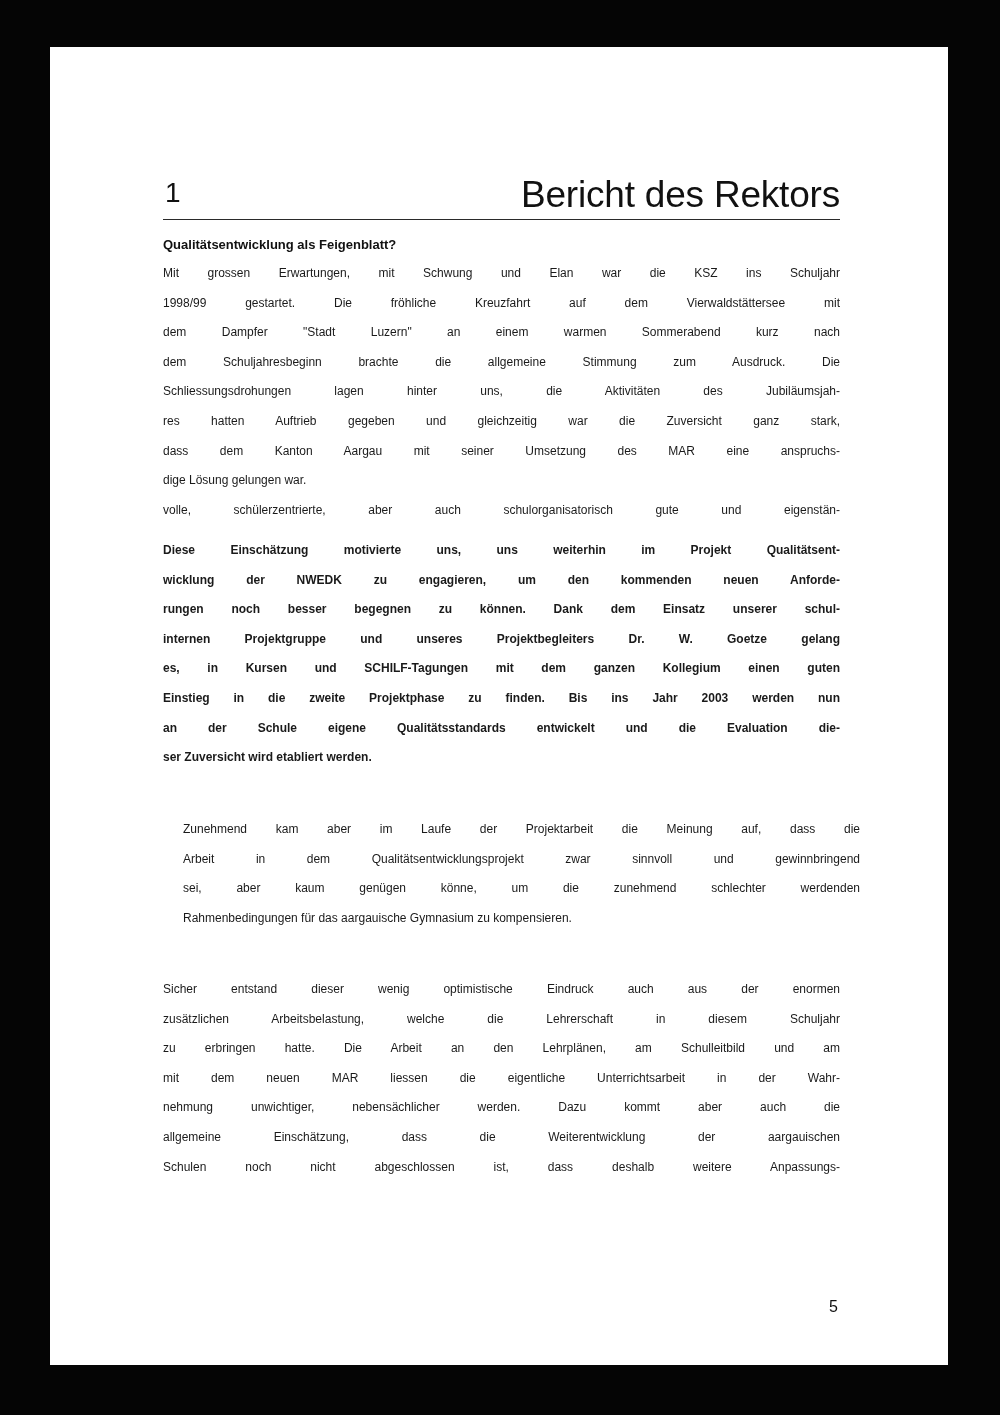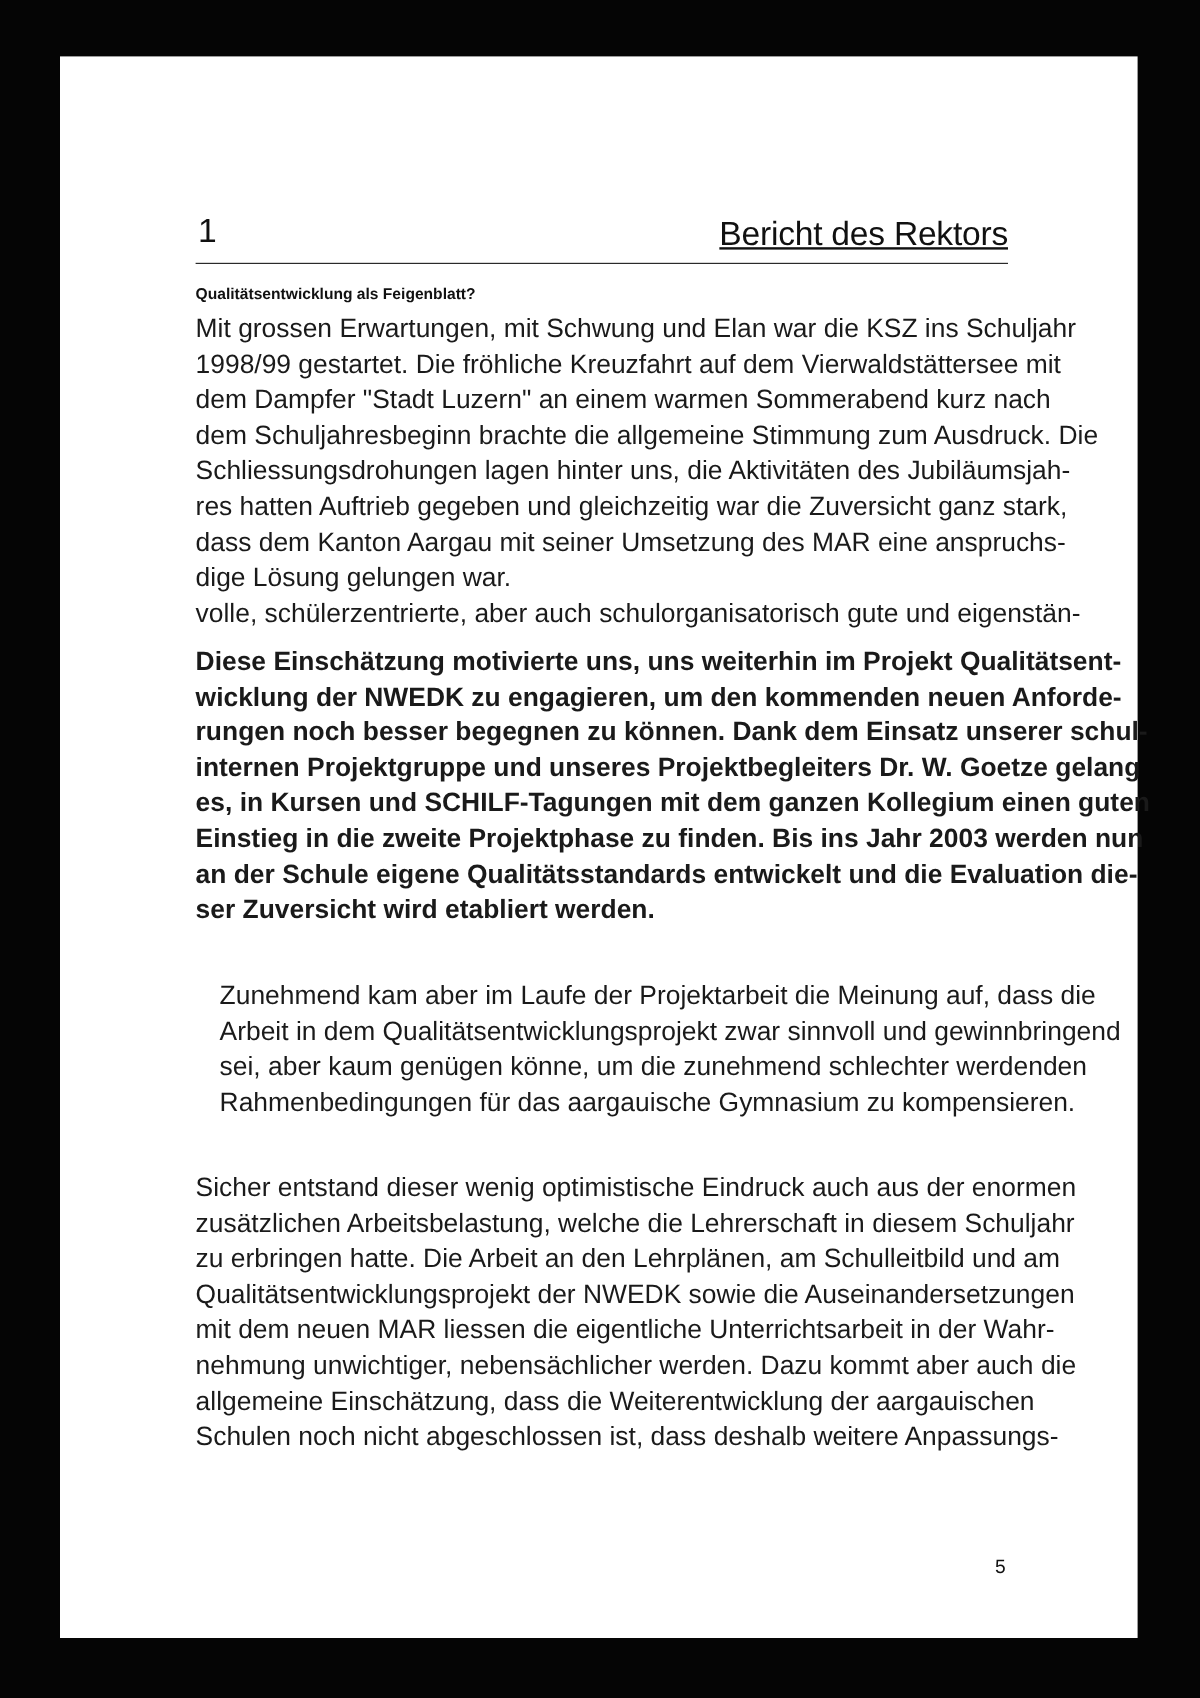--- a/index.html
+++ b/index.html
@@ -35,41 +35,40 @@
       left: 2px;
       top: 6px;
       font-size: 28px;
       color: #111;
       line-height: 32px;
     }
     .chapter-title {
       position: absolute;
       right: 0;
       top: 8px;
-      font-size: 28px;
+      font-size: 37px;
       color: #111;
       line-height: 32px;
       letter-spacing: -0.2px;
-      text-decoration: underline;
     }
     .section-heading {
       position: absolute;
       left: 113px;
       top: 186px;
       font-size: 13px;
       font-weight: bold;
       color: #111;
       line-height: 24px;
     }
     .para {
       position: absolute;
       left: 113px;
       width: 677px;
       margin: 0;
-      font-size: 22px;
+      font-size: 12px;
       line-height: 29.6px;
       color: #1a1a1a;
       text-align: justify;
       hyphens: manual;
     }
     .para .line {
       display: block;
       text-align: justify;
       text-align-last: justify;
       white-space: nowrap;
@@ -124,21 +123,20 @@
     <span class="line">Zunehmend kam aber im Laufe der Projektarbeit die Meinung auf, dass die</span>
     <span class="line">Arbeit in dem Qualitätsentwicklungsprojekt zwar sinnvoll und gewinnbringend</span>
     <span class="line">sei, aber kaum genügen könne, um die zunehmend schlechter werdenden</span>
     <span class="line last">Rahmenbedingungen für das aargauische Gymnasium zu kompensieren.</span>
   </p>
 
   <p class="para" style="top:928px;">
     <span class="line">Sicher entstand dieser wenig optimistische Eindruck auch aus der enormen</span>
     <span class="line">zusätzlichen Arbeitsbelastung, welche die Lehrerschaft in diesem Schuljahr</span>
     <span class="line">zu erbringen hatte. Die Arbeit an den Lehrplänen, am Schulleitbild und am</span>
-    <span class="line">Qualitätsentwicklungsprojekt der NWEDK sowie die Auseinandersetzungen</span>
     <span class="line">mit dem neuen MAR liessen die eigentliche Unterrichtsarbeit in der Wahr-</span>
     <span class="line">nehmung unwichtiger, nebensächlicher werden. Dazu kommt aber auch die</span>
     <span class="line">allgemeine Einschätzung, dass die Weiterentwicklung der aargauischen</span>
     <span class="line">Schulen noch nicht abgeschlossen ist, dass deshalb weitere Anpassungs-</span>
   </p>
 
   <div class="page-number">5</div>
 </div>
 
 </body></html>

